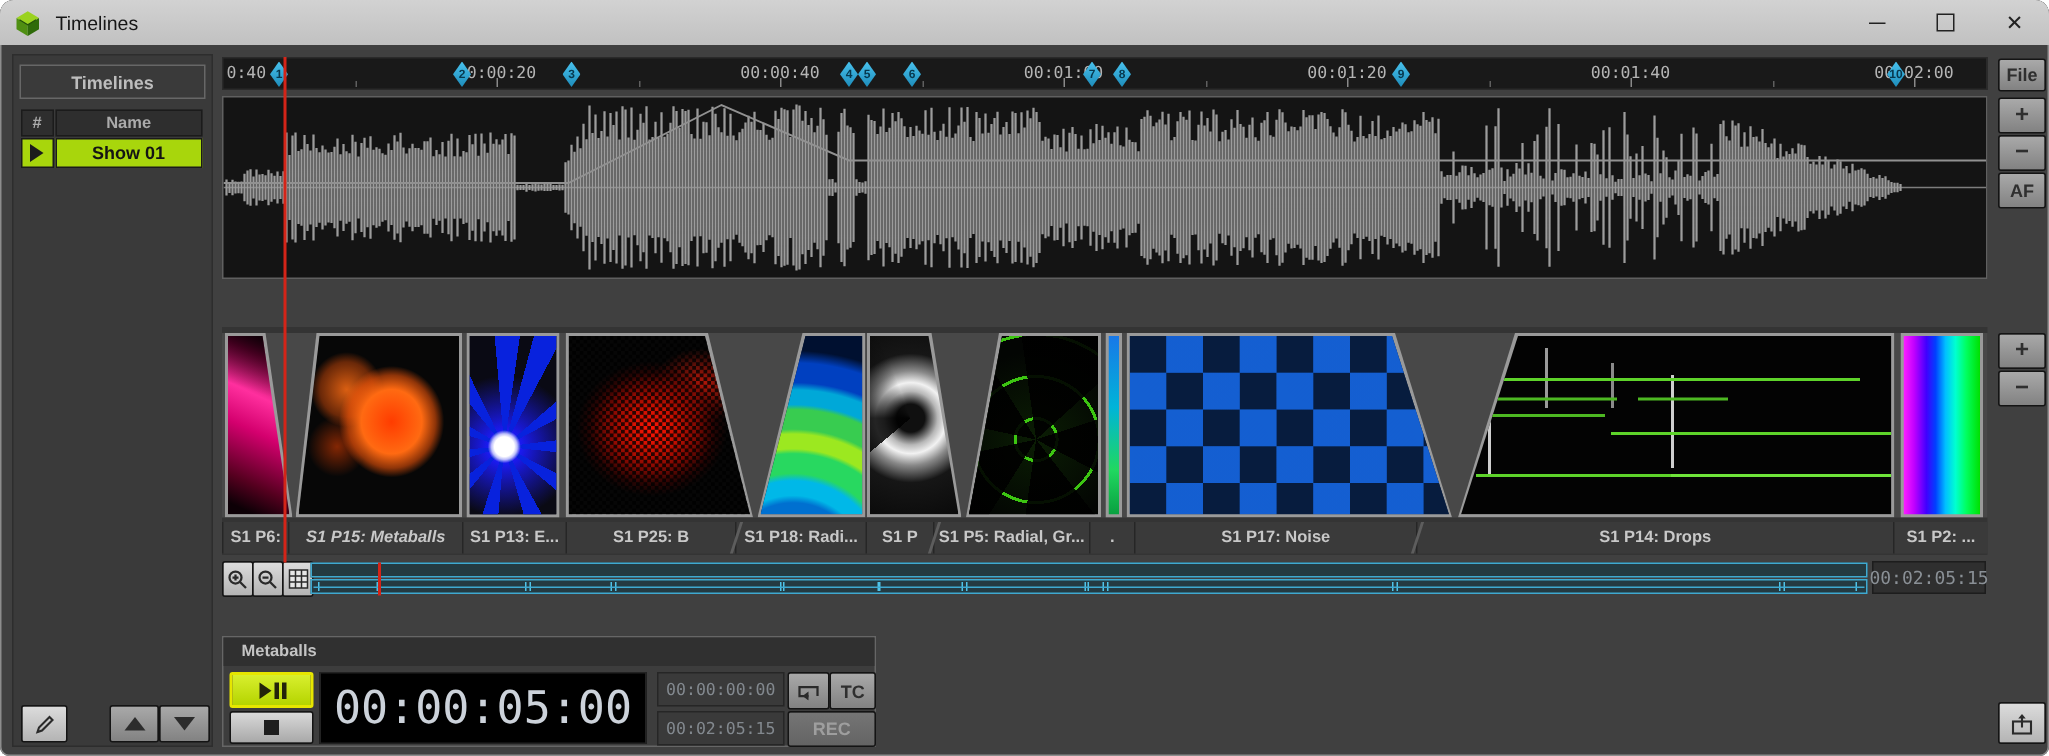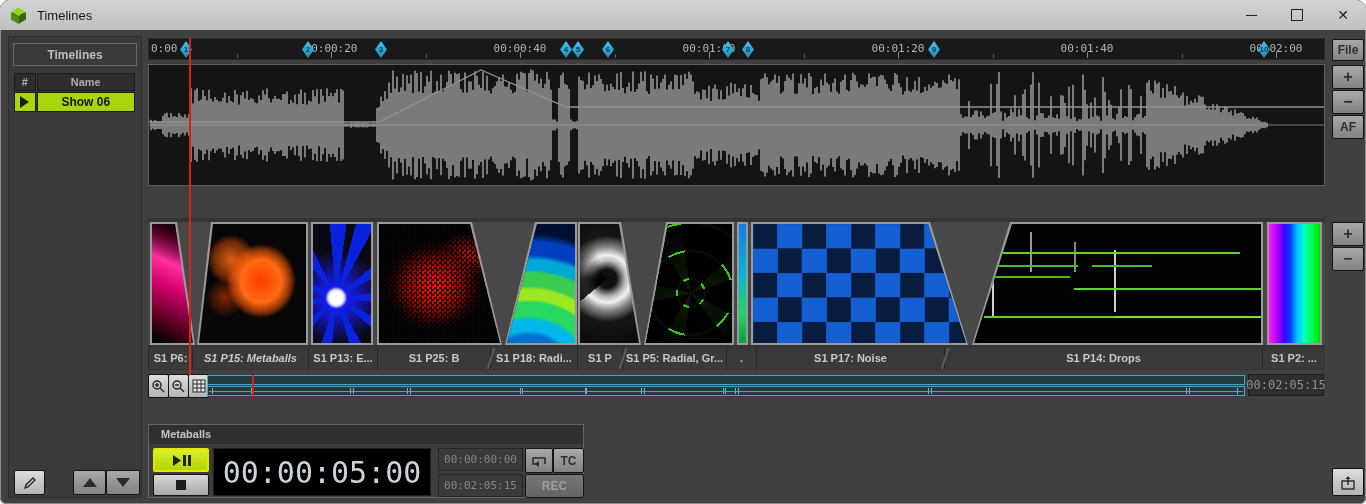--- a/index.html
+++ b/index.html
@@ -154,38 +154,38 @@
   <div class="sidebar">
     <div class="sb-header">Timelines</div>
     <div class="sb-thead">
       <div class="sb-th-num">#</div>
       <div class="sb-th-name">Name</div>
     </div>
     <div class="sb-row">
       <div class="cell sb-cell-num">
           <i class="play-tri"></i>
         </div>
-      <div class="cell sb-cell-name">Show 06</div>
+      <div class="cell sb-cell-name">Show 01</div>
     </div>
   </div>
 
   <div class="lbtn" style="left:14px;top:470px;width:29px;height:23px;">
     <svg width="16" height="16" viewBox="0 0 16 16">
       <path d="M3 13 L4 10 L11 3 L13 5 L6 12 Z" fill="none" stroke="#2a2a2a" stroke-width="1.4"></path>
     </svg>
   </div>
   <div class="gbtn" style="left:73px;top:470px;width:31px;height:23px;">
     <div style="width:0;height:0;border-left:7px solid transparent;border-right:7px solid transparent;border-bottom:9px solid #2c2c2c;"></div>
   </div>
   <div class="gbtn" style="left:106px;top:470px;width:32px;height:23px;">
     <div style="width:0;height:0;border-left:7px solid transparent;border-right:7px solid transparent;border-top:9px solid #2c2c2c;"></div>
   </div>
 
   <div class="ruler">
-      <span class="rlabel" style="left: 2px;">0:00</span>
+      <span class="rlabel" style="left: 2px;">0:40</span>
       <span class="rlabel" style="left: 182px; transform: translateX(-50%);">00:00:20</span>
       <i class="tick major" style="left: 182px;"></i>
       <span class="rlabel" style="left: 371px; transform: translateX(-50%); text-align: center;">00:00:40</span>
       <i class="tick major" style="left: 371px;"></i>
       <span class="rlabel" style="left: 560px; transform: translateX(-50%);">00:01:00</span>
       <i class="tick major" style="left: 560px;"></i>
       <span class="rlabel" style="left: 749px; transform: translateX(-50%);">00:01:20</span>
       <i class="tick major" style="left: 749px;"></i>
       <span class="rlabel" style="left: 938px; transform: translateX(-50%);">00:01:40</span>
       <i class="tick major" style="left: 938px;"></i>

